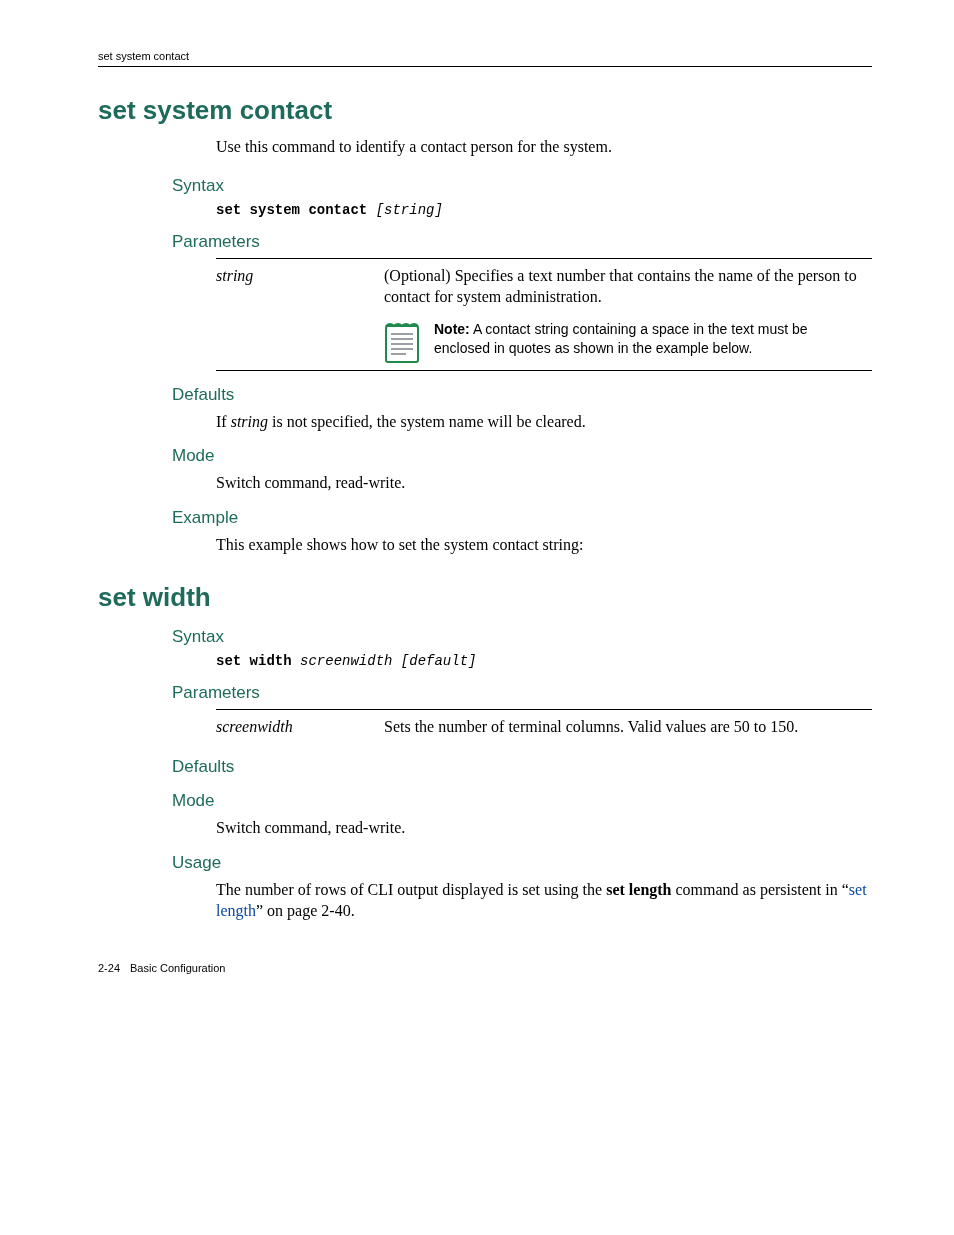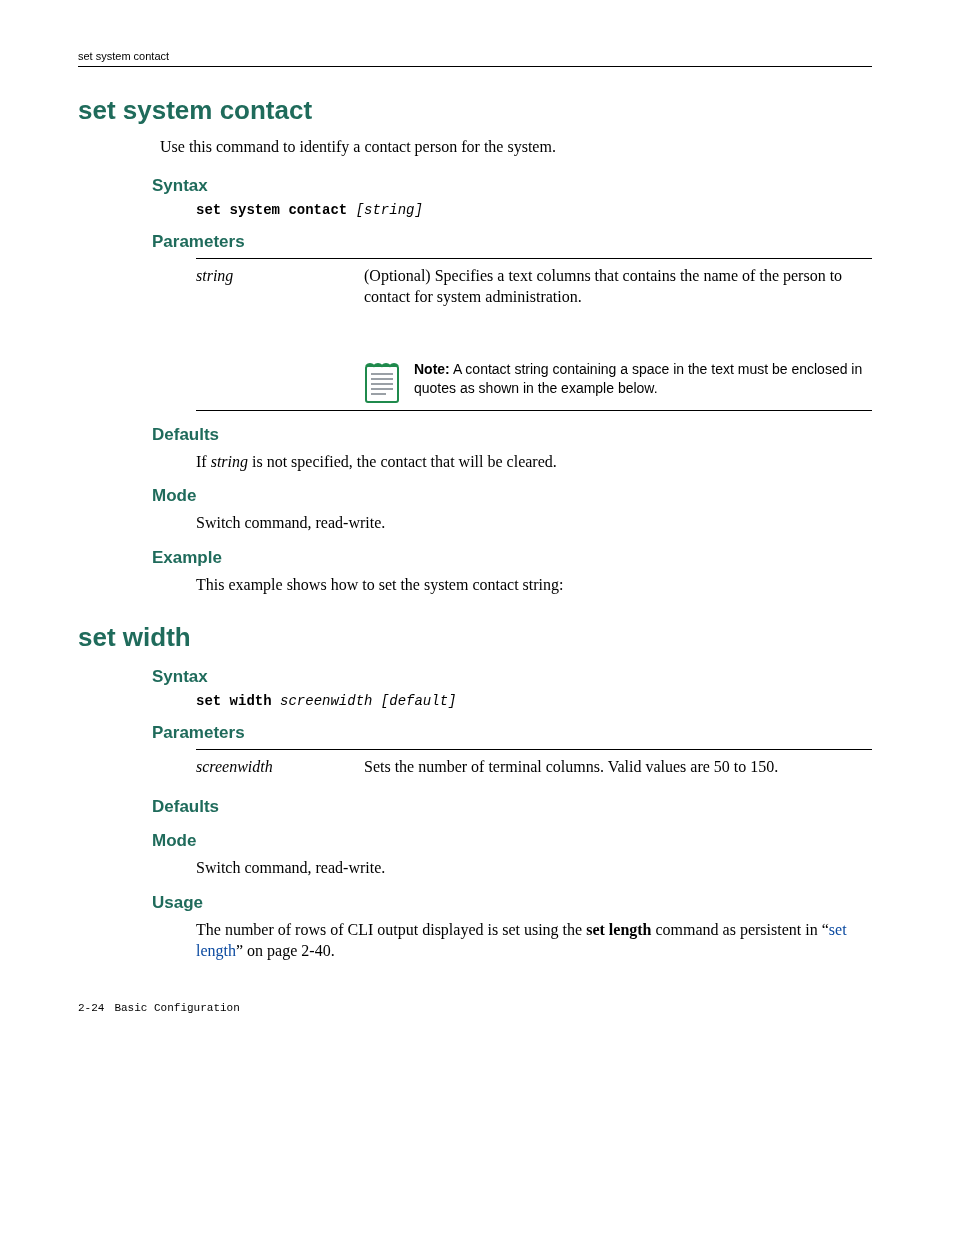--- a/index.html
+++ b/index.html
@@ -4,46 +4,46 @@
 <style>
   body {
     margin: 0;
     padding: 0;
     background: #fff;
     font-family: "Palatino Linotype", "Book Antiqua", Palatino, Georgia, serif;
     color: #000;
     width: 954px;
   }
   .page {
-    padding: 50px 82px 40px 78px;
+    padding: 50px 82px 40px 98px;
     box-sizing: border-box;
   }
   .running-head {
     font-family: Arial, Helvetica, sans-serif;
     font-size: 11px;
     color: #000;
     padding-bottom: 4px;
     border-bottom: 1px solid #000;
     margin-bottom: 28px;
   }
   h1.cmd {
     font-family: Arial, Helvetica, sans-serif;
     font-weight: bold;
     font-size: 26px;
     color: #1f6b5b;
     margin: 0 0 10px 0;
   }
   .intro {
-    margin: 0 0 18px 82px;
+    margin: 0 0 18px 118px;
     font-size: 16px;
     line-height: 1.35;
   }
   h2.sect {
     font-family: Arial, Helvetica, sans-serif;
-    font-weight: bold;
+    font-weight: normal;
     font-size: 17px;
     color: #1f6b5b;
     margin: 14px 0 6px 74px;
   }
   .code {
     font-family: "Courier New", Courier, monospace;
     font-size: 14px;
     margin: 2px 0 8px 118px;
     white-space: pre;
   }
@@ -79,36 +79,35 @@
 
   
   .note-row td {
     padding-top: 10px;
     padding-bottom: 8px;
   }
   .note-wrap {
     display: flex;
     align-items: flex-start;
     gap: 14px;
-    margin-top: 40px;
   }
   .note-icon {
     flex: 0 0 auto;
   }
   .note-icon svg { display: block; }
   .note-text {
     font-family: Arial, Helvetica, sans-serif;
     font-size: 14px;
     line-height: 1.4;
   }
   .note-text .lbl { font-weight: bold; }
 
   .footer {
     margin-top: 40px;
-    font-family: Liberation Mono, monospace;
+    font-family: Liberation Sans, sans-serif;
     font-size: 11px;
     color: #000;
   }
   .footer .pn { margin-right: 10px; }
 </style>
 </head>
 <body>
 
 <div class="page">
 
@@ -118,21 +117,21 @@
   <p class="intro">Use this command to identify a contact person for the system.</p>
 
   <h2 class="sect">Syntax</h2>
   <div class="code"><span class="kw">set system contact</span><span class="arg"> [string]</span></div>
 
   <h2 class="sect">Parameters</h2>
   <table class="params">
     <tbody>
         <tr class="toprule">
       <td class="name">string</td>
-      <td>(Optional) Specifies a text columns that contains the name of the person to contact for system administration.</td>
+      <td>(Optional) Specifies a text number that contains the name of the person to contact for system administration.</td>
     </tr>
     <tr class="note-row botrule">
       <td></td>
       <td>
         <div class="note-wrap">
           <span class="note-icon">
             <svg width="36" height="44" viewBox="0 0 36 44">
               <rect x="2" y="6" width="32" height="36" rx="2" fill="#fff" stroke="#1f8a4c" stroke-width="2"></rect>
               <path d="M2 6 Q 6 2 10 6 Q 14 2 18 6 Q 22 2 26 6 Q 30 2 34 6" fill="none" stroke="#1f8a4c" stroke-width="2"></path>
               <line x1="7" y1="14" x2="29" y2="14" stroke="#9aa0a6" stroke-width="2"></line>
@@ -143,21 +142,21 @@
             </svg>
           </span>
           <span class="note-text"><span class="lbl">Note:</span><span> A contact string containing a space in the text must be enclosed in quotes as shown in the example below.</span></span>
         </div>
       </td>
     </tr>
   </tbody>
     </table>
 
   <h2 class="sect">Defaults</h2>
-  <p class="body"><span>If </span><span class="em">string</span><span> is not specified, the contact that will be cleared.</span></p>
+  <p class="body"><span>If </span><span class="em">string</span><span> is not specified, the system name will be cleared.</span></p>
 
   <h2 class="sect">Mode</h2>
   <p class="body">Switch command, read-write.</p>
 
   <h2 class="sect">Example</h2>
   <p class="body">This example shows how to set the system contact string:</p>
 
   <h1 class="cmd" style="margin-top:26px;">set width</h1>
 
   <h2 class="sect">Syntax</h2>

